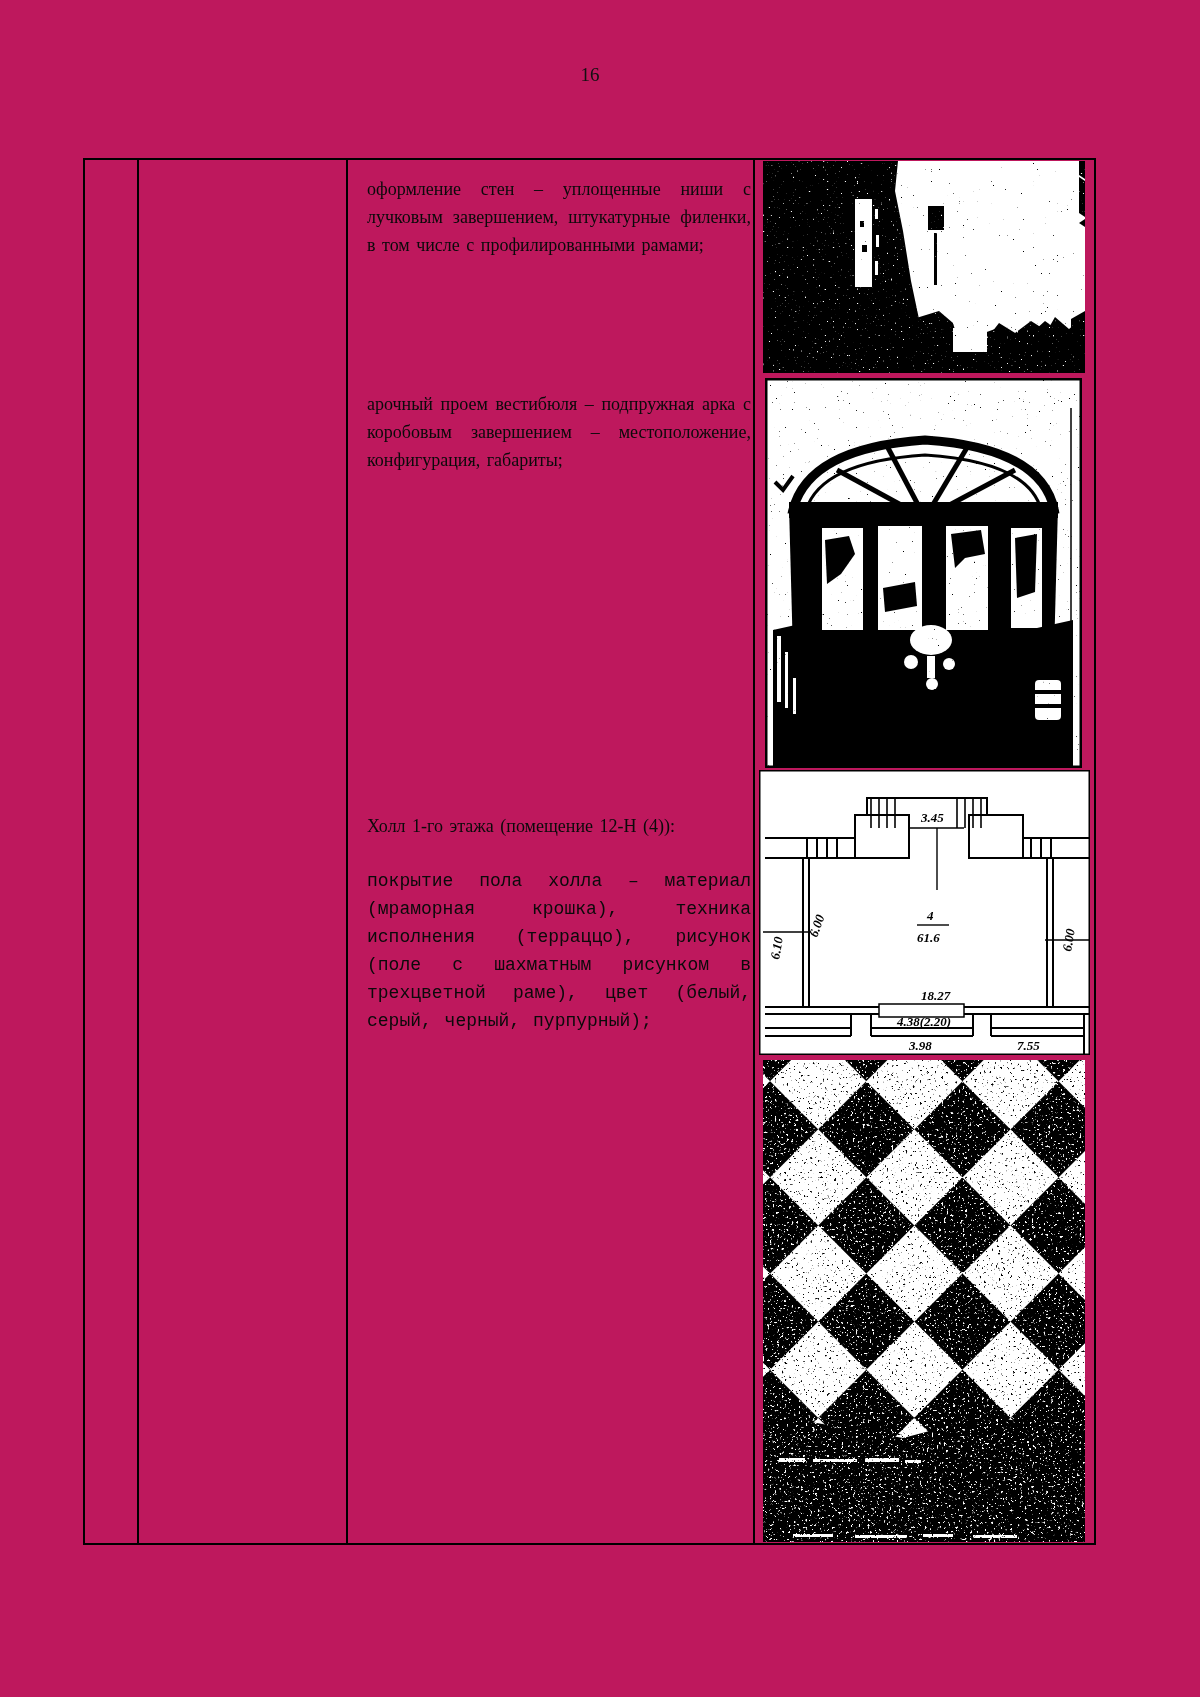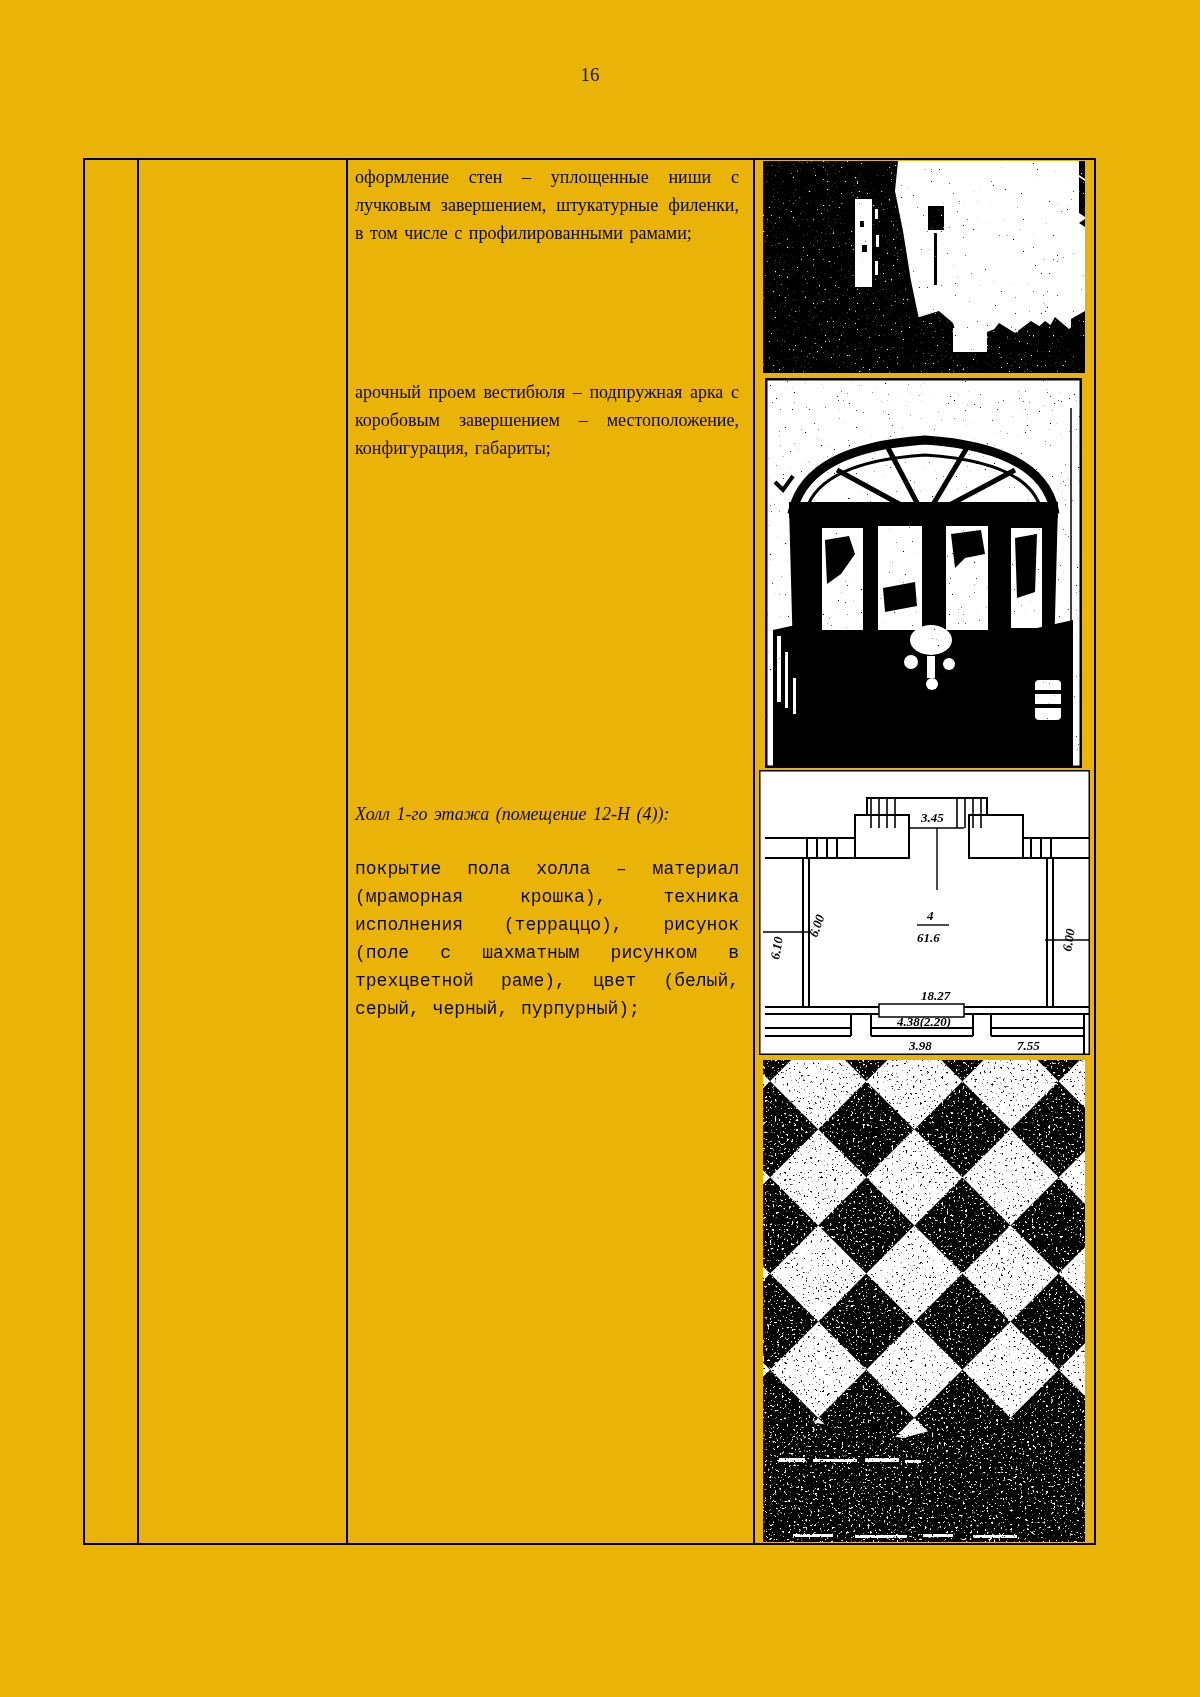--- a/index.html
+++ b/index.html
@@ -1,27 +1,27 @@
 <!DOCTYPE html>
 <html><head>
 <meta charset="utf-8">
 <style>
   html,body{margin:0;padding:0;background:#fff;}
-  .page{position:relative;width:1200px;height:1697px;background:#eab308;overflow:hidden;
+  .page{position:relative;width:1200px;height:1697px;background:#be185d;overflow:hidden;
         font-family:"Liberation Serif","DejaVu Serif",serif;color:#0a0a0a;}
   .page-number{position:absolute;top:64px;left:555px;width:70px;text-align:center;
                font-size:19px;color:#111;}
   .doc-table{position:absolute;left:83px;top:158px;width:1013px;height:1387px;
              border:2px solid #000;box-sizing:border-box;}
   .vline{position:absolute;top:0;bottom:0;width:2px;background:#000;}
   .vline.v1{left:52px;} .vline.v2{left:261px;} .vline.v3{left:668px;}
   .text-cell{position:absolute;left:270px;top:0;width:384px;height:100%;}
-  .text-cell p{position:absolute;margin:0;width:384px;font-size:18px;line-height:28px;
+  .text-cell p{position:absolute;margin:12px;width:384px;font-size:18px;line-height:28px;
                text-align:justify;word-spacing:2px;color:#0a0a0a;}
-  .p1{top:3px;} .p2{top:218px;} .p3{top:323px;} .p4{top:640px;text-align:left;font-style:italic;} .p5{top:695px;font-family:Liberation Mono, monospace;}
+  .p1{top:3px;} .p2{top:218px;} .p3{top:323px;} .p4{top:640px;text-align:left;} .p5{top:695px;font-family:Liberation Mono, monospace;}
   .fig{position:absolute;display:block;}
   .fig1{left:678px;top:1px;}
   .fig2{left:680px;top:218px;}
   .fig3{left:674px;top:610px;}
   .fig4{left:678px;top:900px;}
   .plan-num{font-family:"Liberation Serif",serif;font-style:italic;font-weight:bold;
             font-size:13px;fill:#000;}
 </style>
 </head>
 <body>

